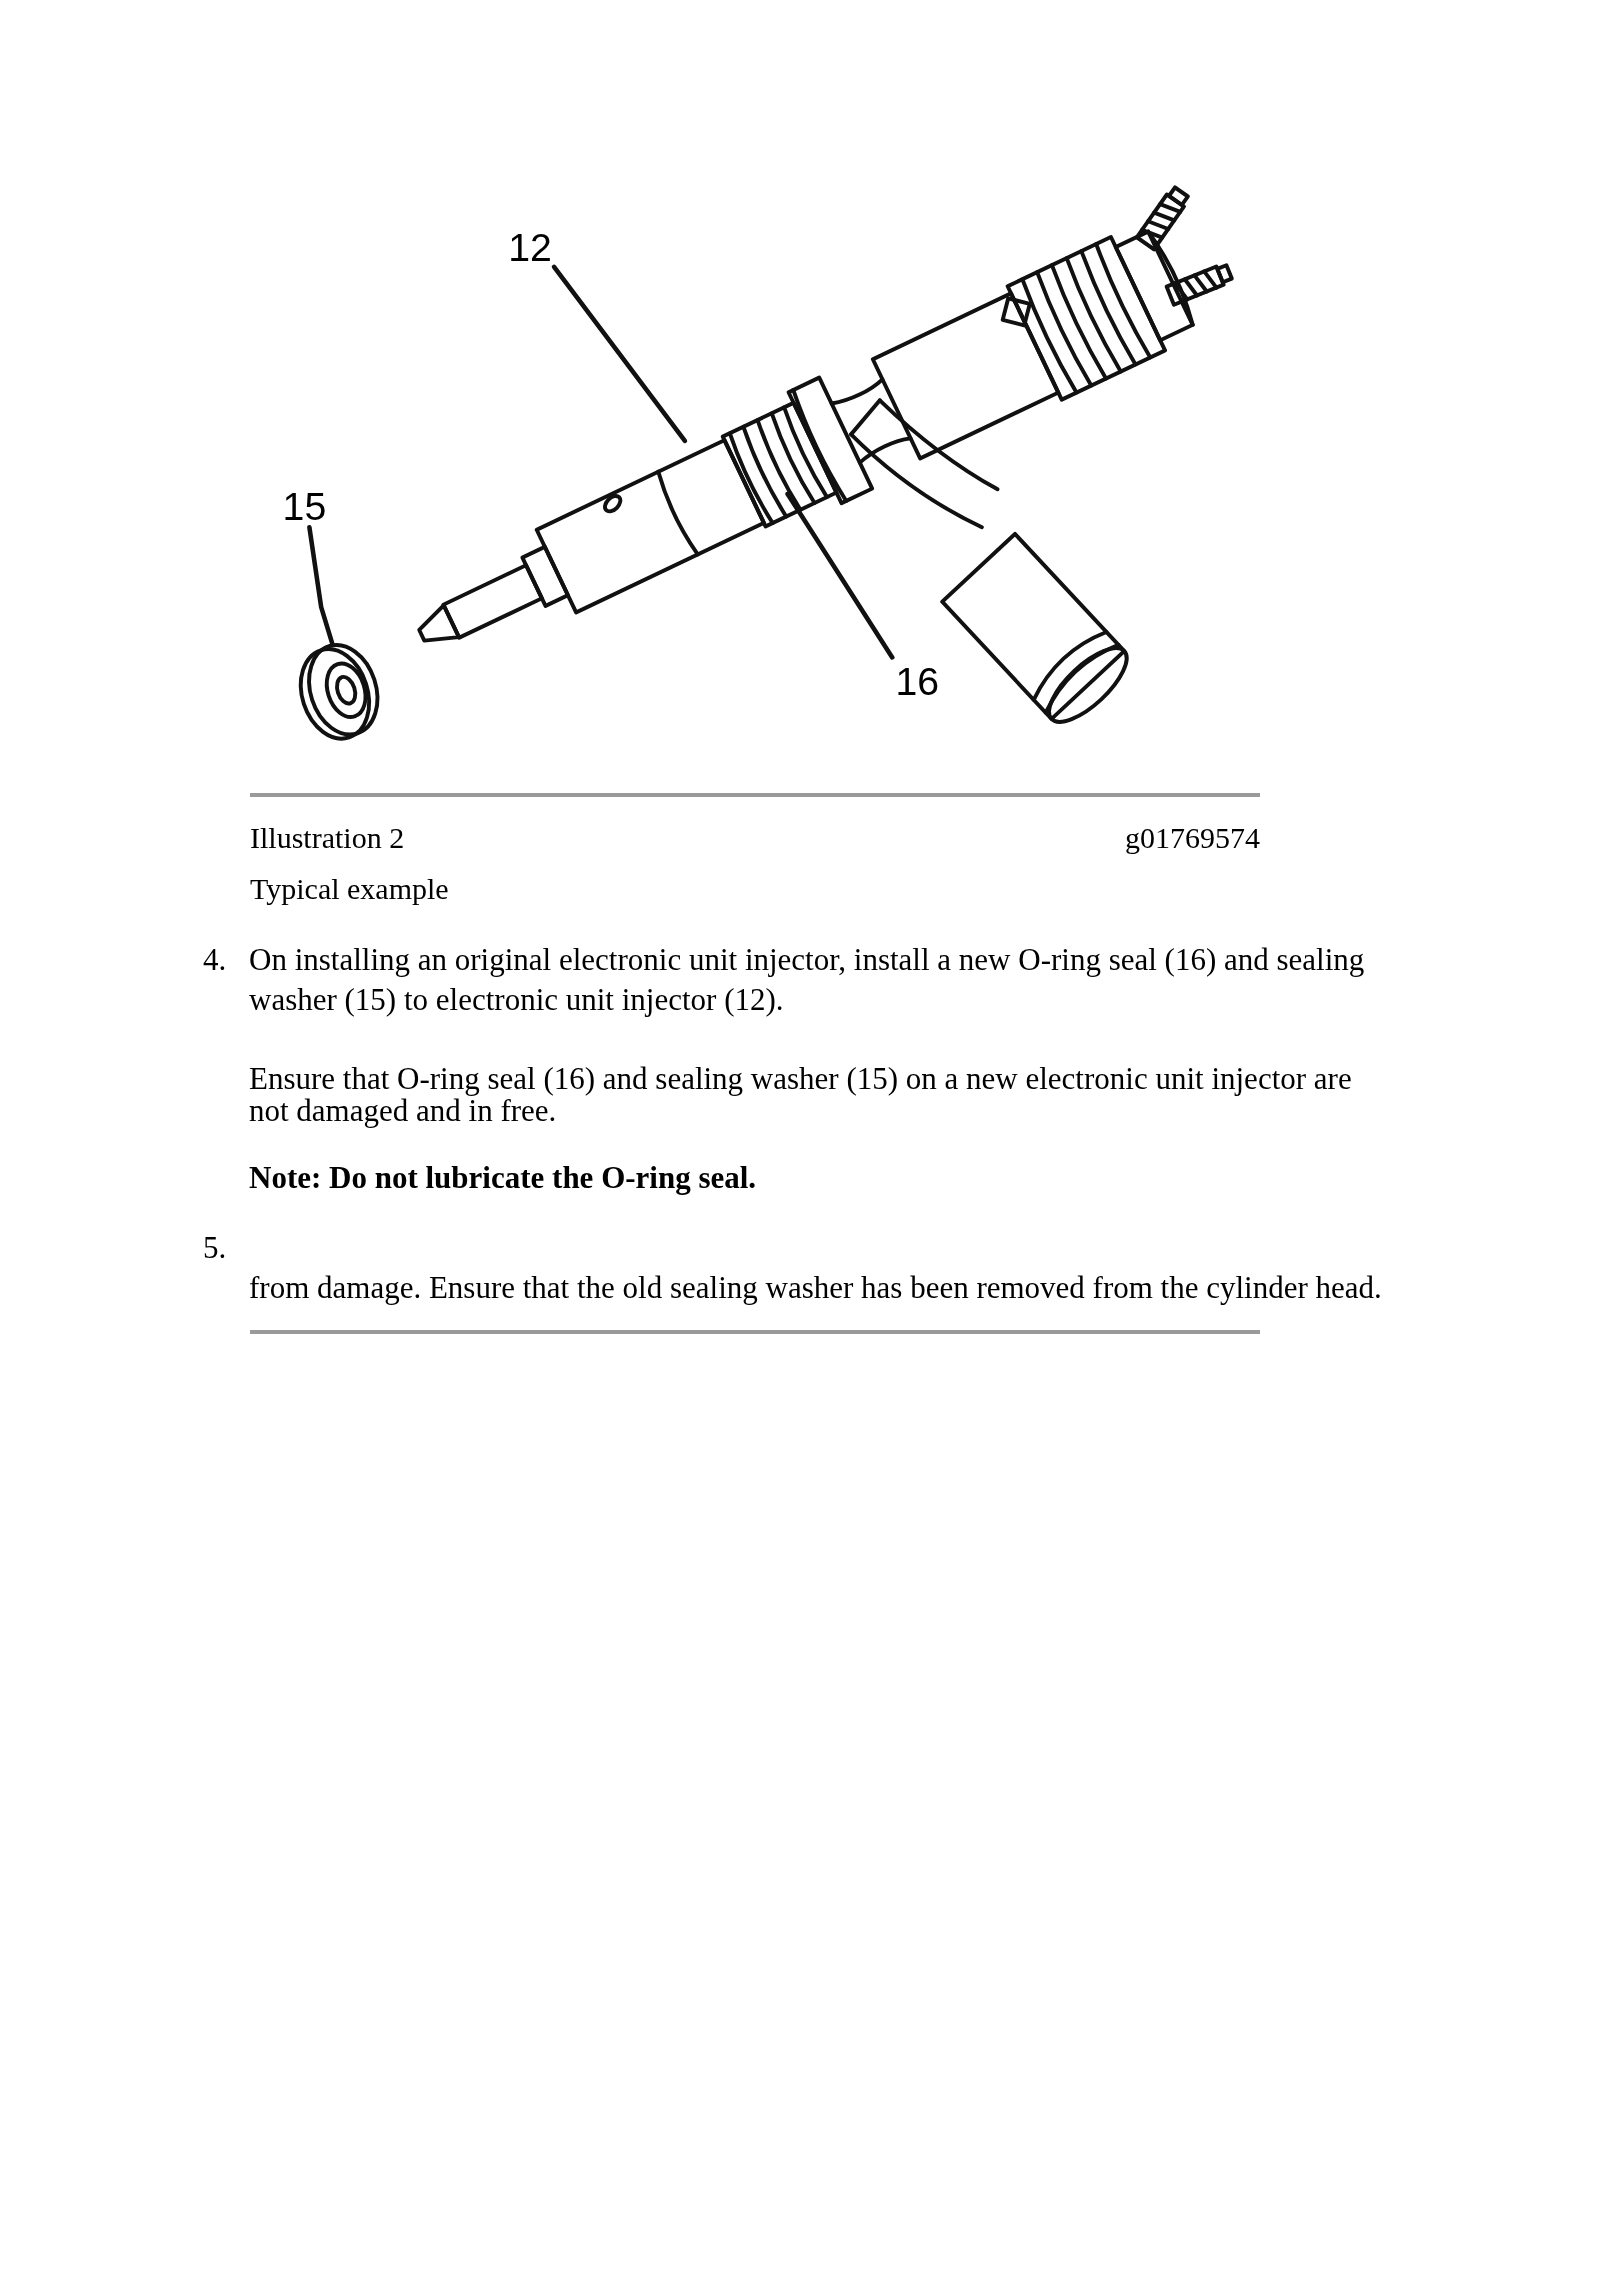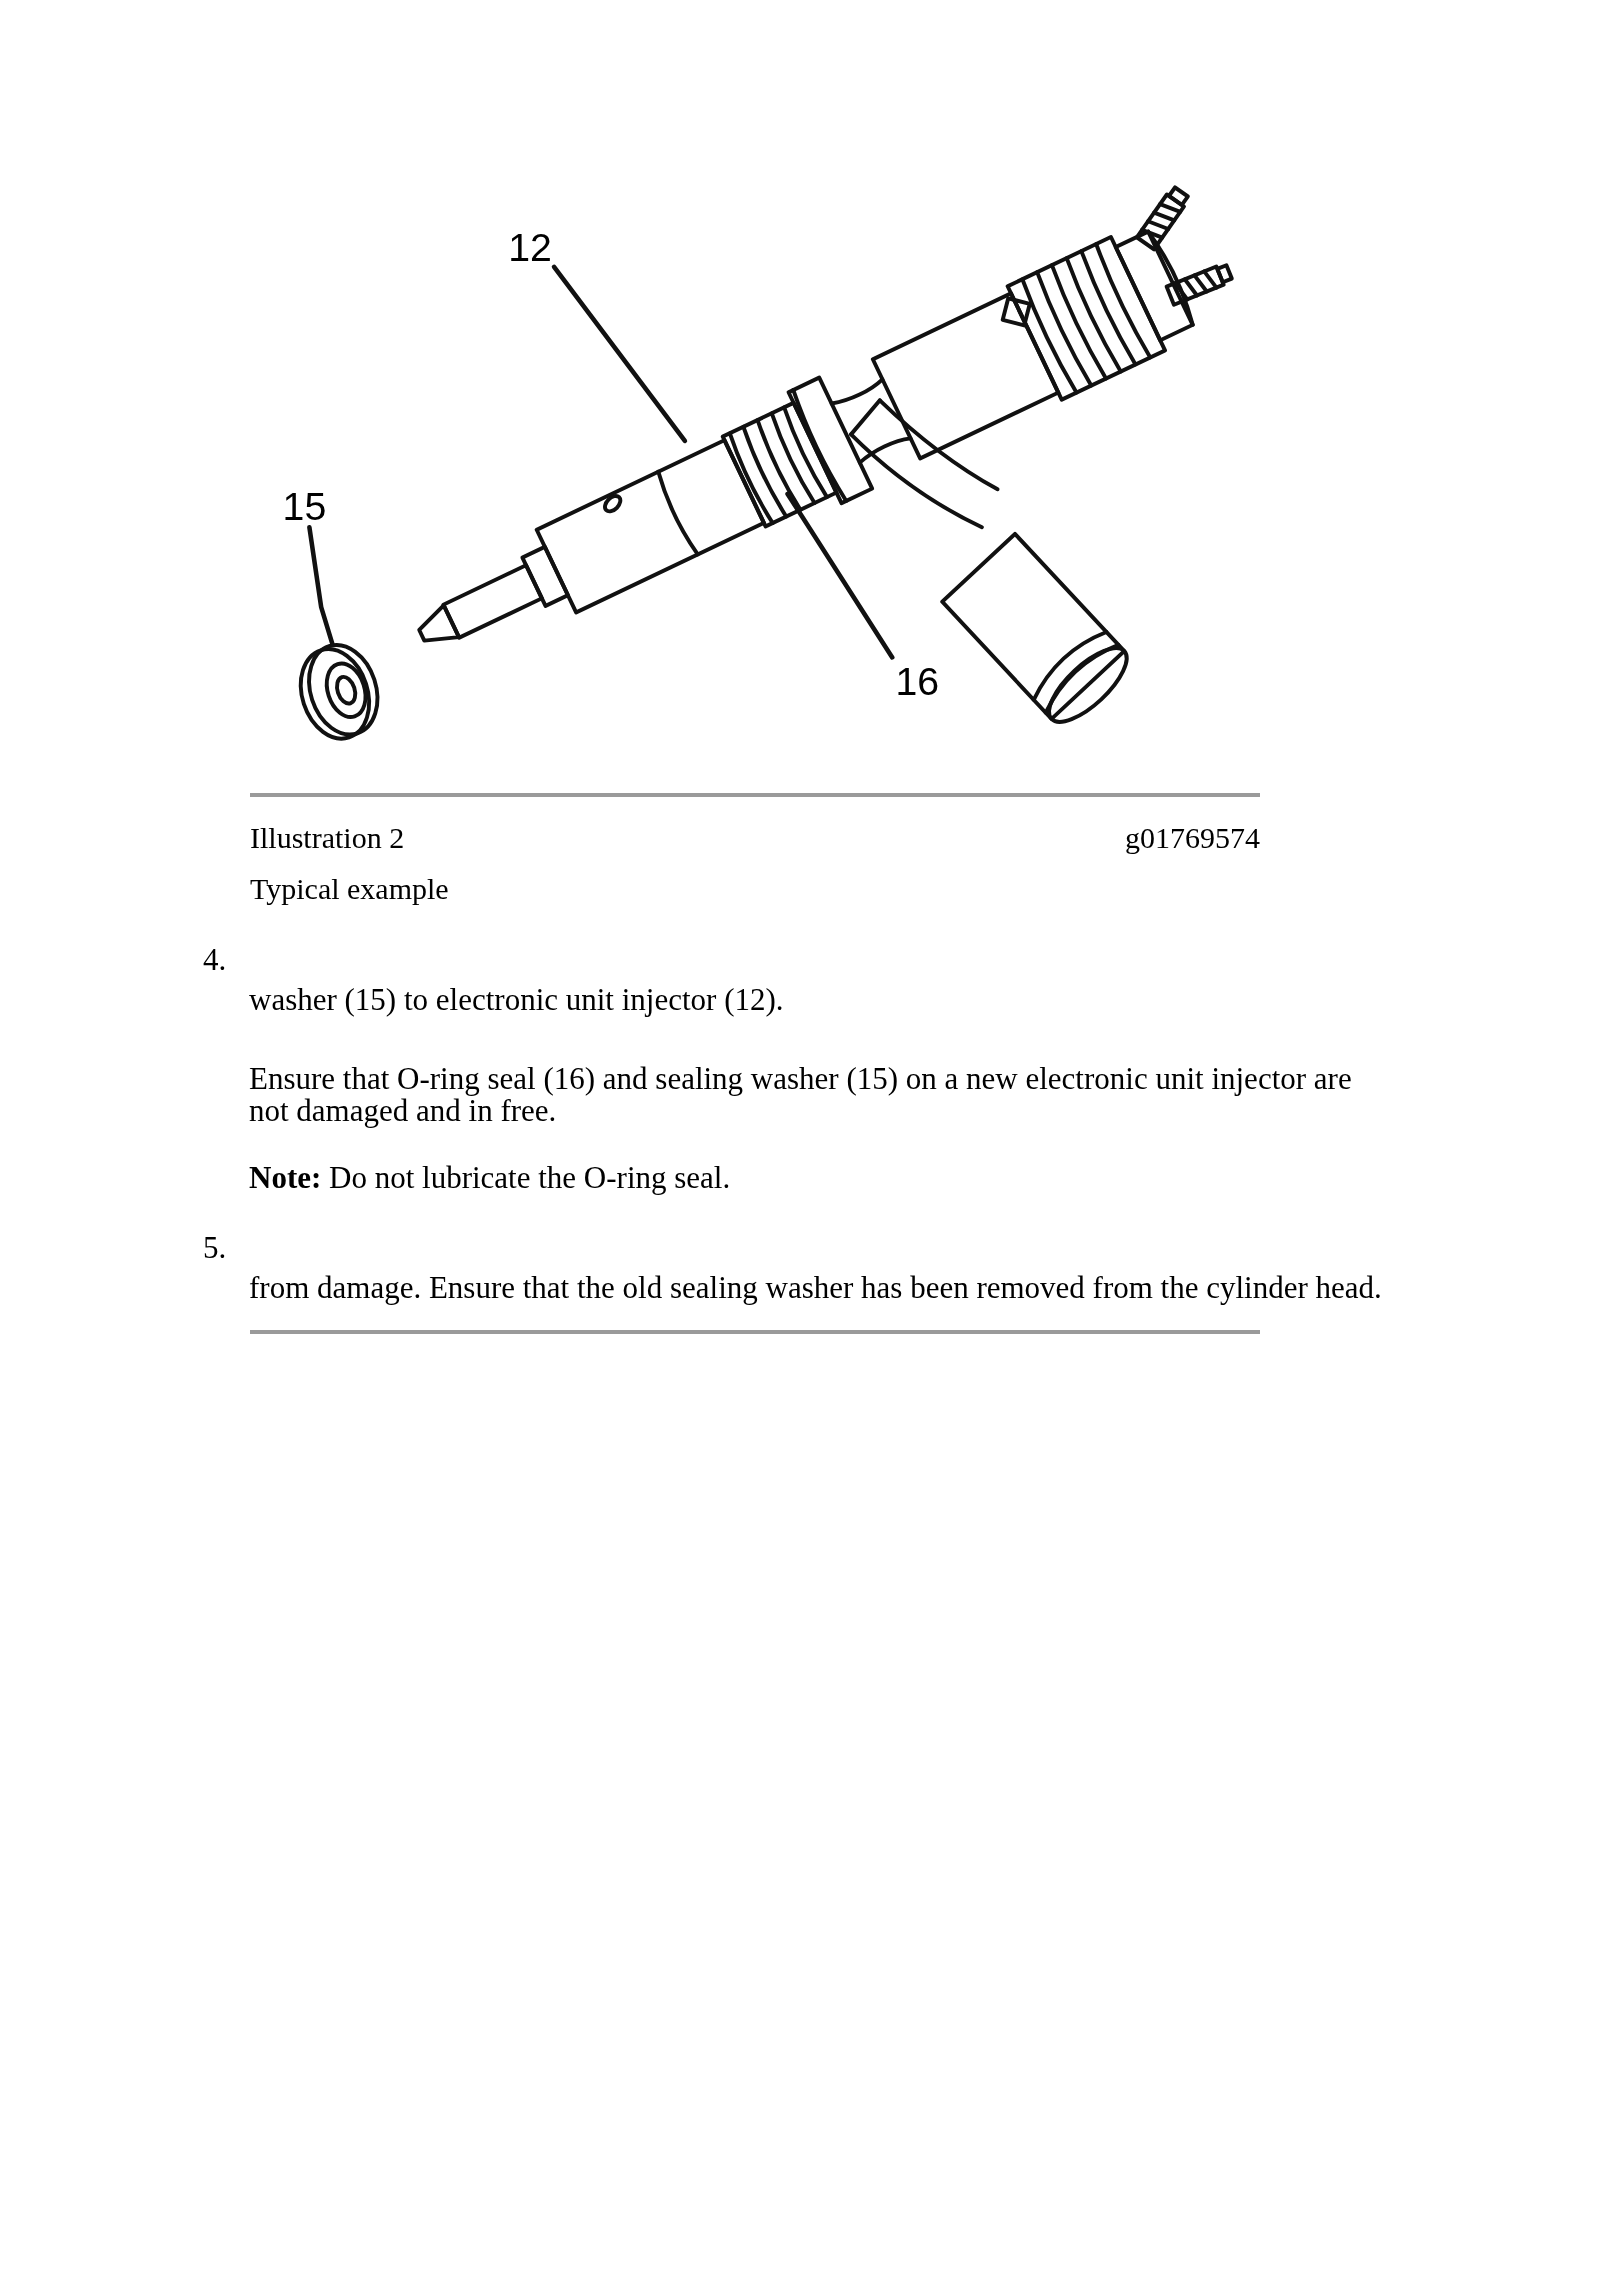--- a/index.html
+++ b/index.html
@@ -95,26 +95,27 @@
 
   <div class="abs rule" style="left:250px;top:793px;"></div>
 
   <div class="abs caption-row" style="left:250px;top:823px;">
     <span class="caption">Illustration 2</span>
     <span class="caption">g01769574</span>
   </div>
   <div class="abs caption" style="left:250px;top:874px;">Typical example</div>
 
   <div class="abs marker" style="left:203px;top:940px;">4.</div>
+  <div class="abs bodyline" style="left:249px;top:940px;">On installing an original electronic unit injector, install a new O-ring seal (16) and sealing</div>
   <div class="abs bodyline" style="left:249px;top:980px;">washer (15) to electronic unit injector (12).</div>
 
   <div class="abs bodyline" style="left:249px;top:1051px;margin-top:8px;">Ensure that O-ring seal (16) and sealing washer (15) on a new electronic unit injector are</div>
   <div class="abs bodyline" style="left:249px;top:1091px;">not damaged and in free.</div>
 
-  <div class="abs bodyline" style="left:249px;top:1158px;"><b>Note:</b><span> Do not lubricate the O-ring seal.</span></div>
+  <div class="abs bodyline" style="left:249px;top:1158px;font-weight:bold;"><b>Note:</b><span> Do not lubricate the O-ring seal.</span></div>
 
   <div class="abs marker" style="left:203px;top:1228px;">5.</div>
   <div class="abs bodyline" style="left:249px;top:1268px;">from damage. Ensure that the old sealing washer has been removed from the cylinder head.</div>
 
   <div class="abs rule" style="left:250px;top:1330px;"></div>
 
 </div>
 
 
 </body></html>

